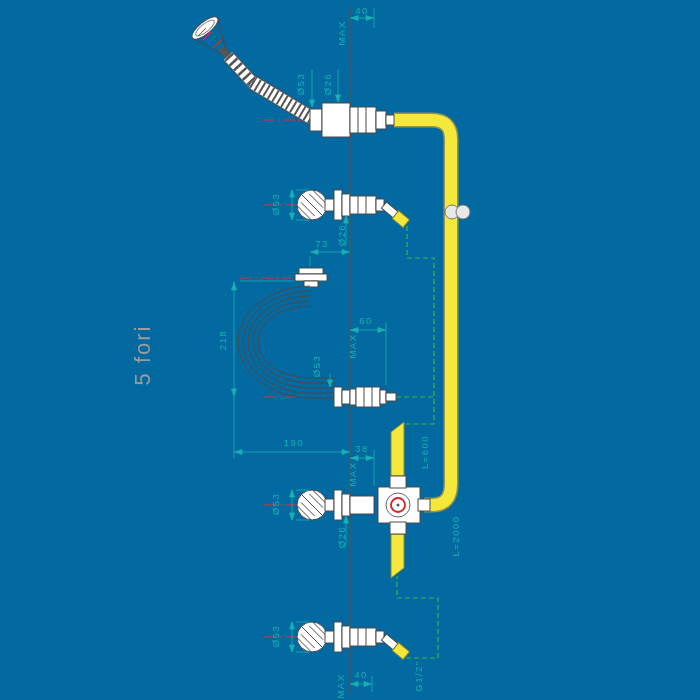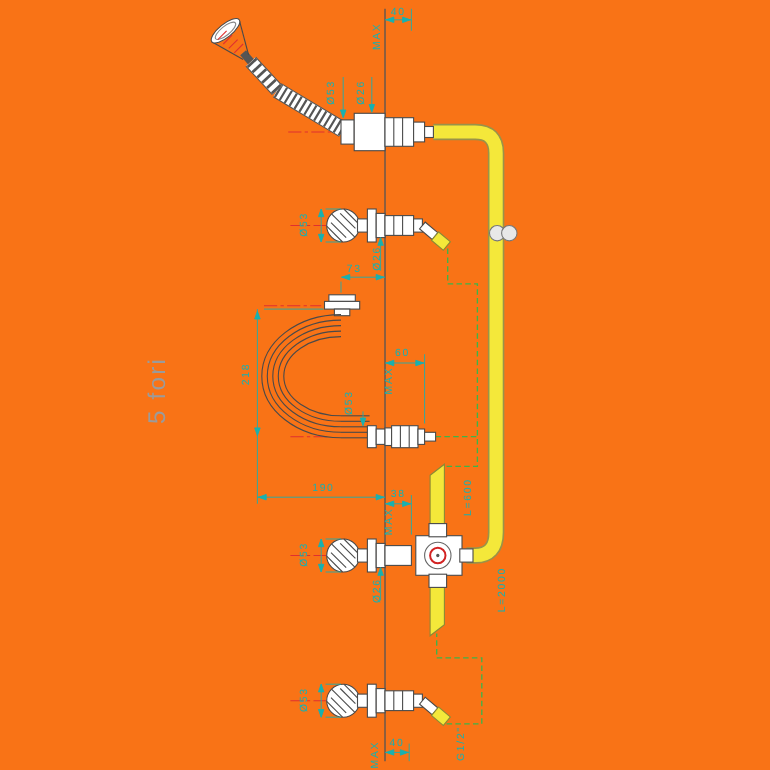--- a/index.html
+++ b/index.html
@@ -1,16 +1,16 @@
 <!DOCTYPE html>
 <html><head>
 <meta charset="utf-8">
 <style>
   html,body{margin:0;padding:0;background:#ffffff;}
-  .stage{width:700px;height:700px;background:#f97316;position:relative;overflow:hidden;}
+  .stage{width:700px;height:700px;background:#0369a1;position:relative;overflow:hidden;}
   svg{display:block;}
   text{text-anchor:middle;}
   .dim{font:9.5px "Liberation Sans", sans-serif;letter-spacing:1.5px;fill:#17b1b1;}
   .note{font:22px "Liberation Sans", sans-serif;letter-spacing:2px;fill:#9b9b9b;}
 </style>
 </head>
 <body>
 
 <div class="stage">
 <svg width="700" height="700" viewBox="0 0 700 700">

